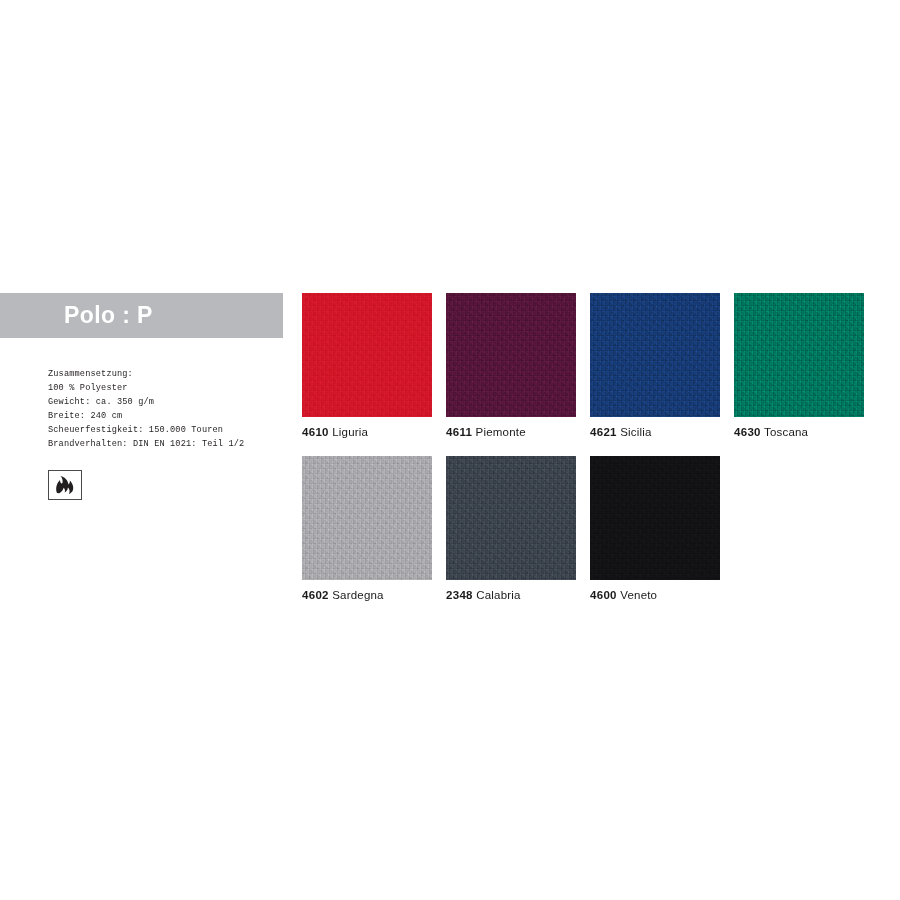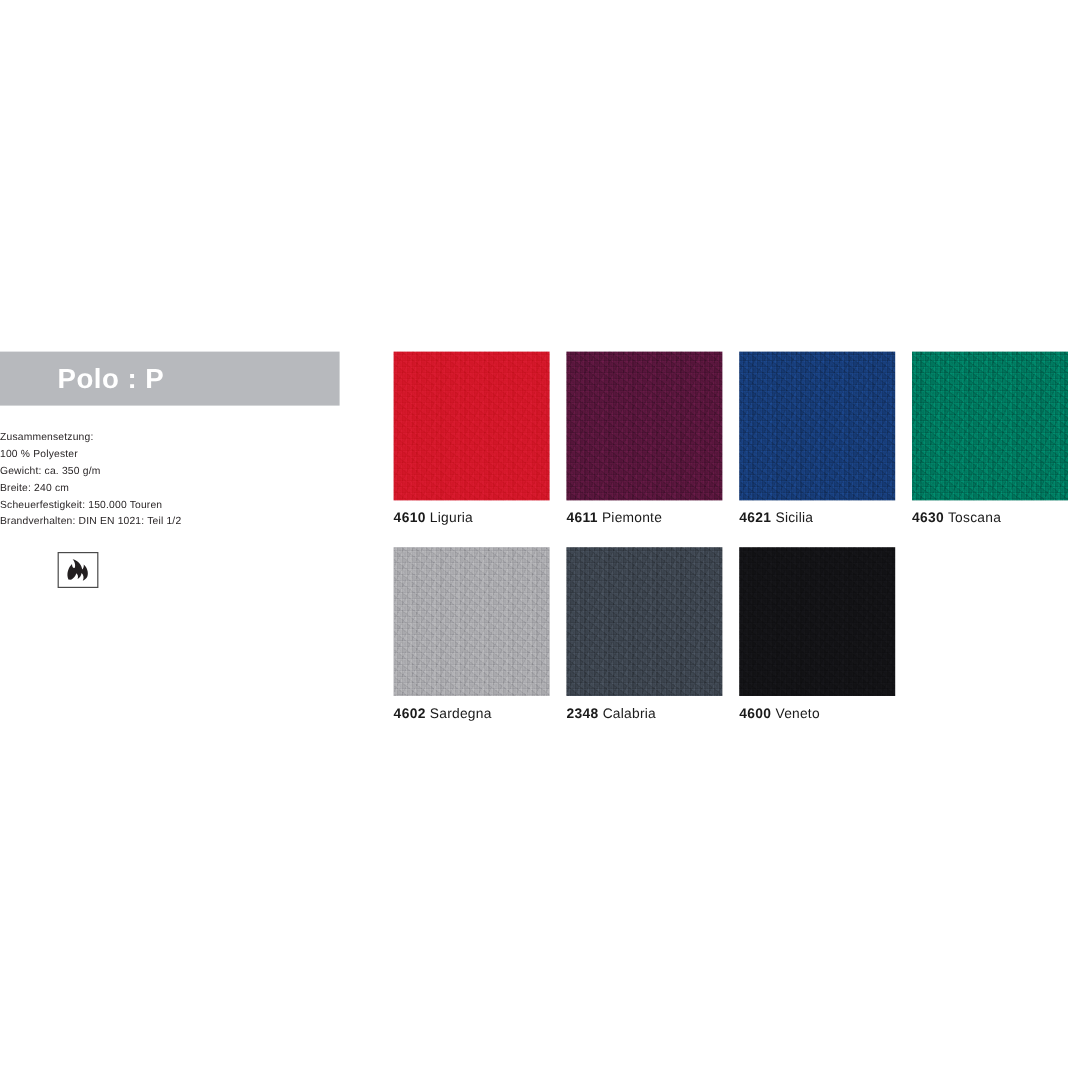--- a/index.html
+++ b/index.html
@@ -23,37 +23,39 @@
     width: 283px;
   }
 
   #title-banner {
     width: 283px;
     height: 45px;
     background: #b7b9bd;
     display: flex;
     align-items: center;
     box-sizing: border-box;
-    padding-left: 48px;
+    padding-left: 64px;
   }
 
   #title-text {
     color: #ffffff;
     font-size: 23px;
     font-weight: bold;
     letter-spacing: 0.4px;
     line-height: 1;
   }
 
   #spec-list {
-    margin-top: 20px;
+    margin-top: 30px;
+    padding-left: 48px;
     font-size: 8.6px;
     color: #231f20;
     line-height: 1.62;
     letter-spacing: 0.15px;
+    font-family: Liberation Mono, monospace;
   }
   #spec-list div {
     white-space: nowrap;
   }
 
   #flame-badge {
     margin-top: 18px;
     margin-left: 48px;
     width: 34px;
     height: 30px;
@@ -62,21 +64,21 @@
     display: flex;
     align-items: center;
     justify-content: center;
     box-sizing: border-box;
   }
   #flame-badge svg { display: block; }
 
   
   #swatch-grid {
     position: absolute;
-    left: 328px;
+    left: 302px;
     top: 293px;
     width: 565px;
     display: grid;
     grid-template-columns: repeat(4, 130px);
     grid-column-gap: 14px;
     grid-row-gap: 18px;
   }
 
   .swatch-cell { width: 130px; }
 

